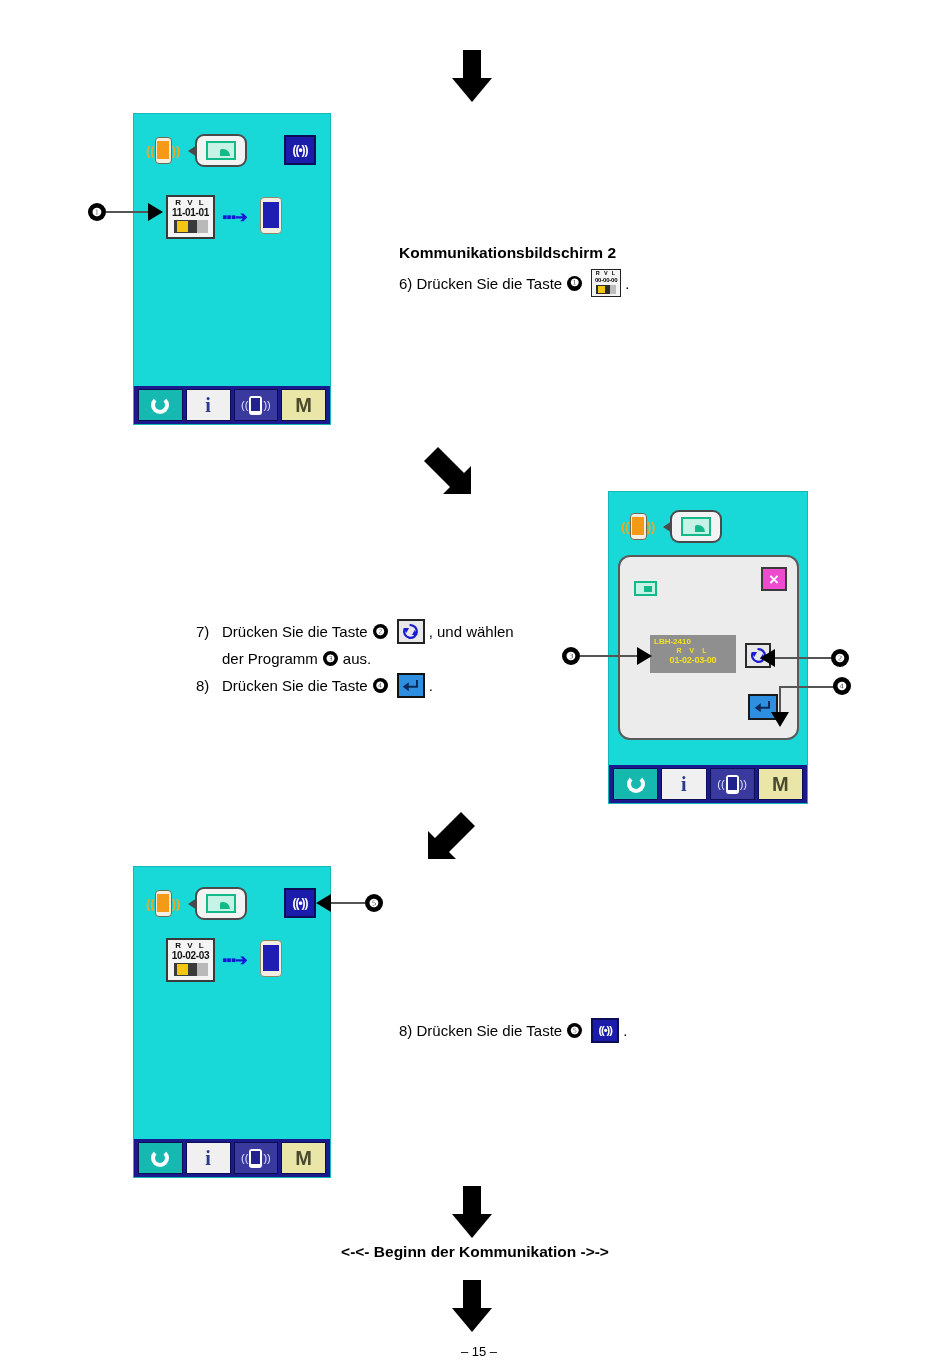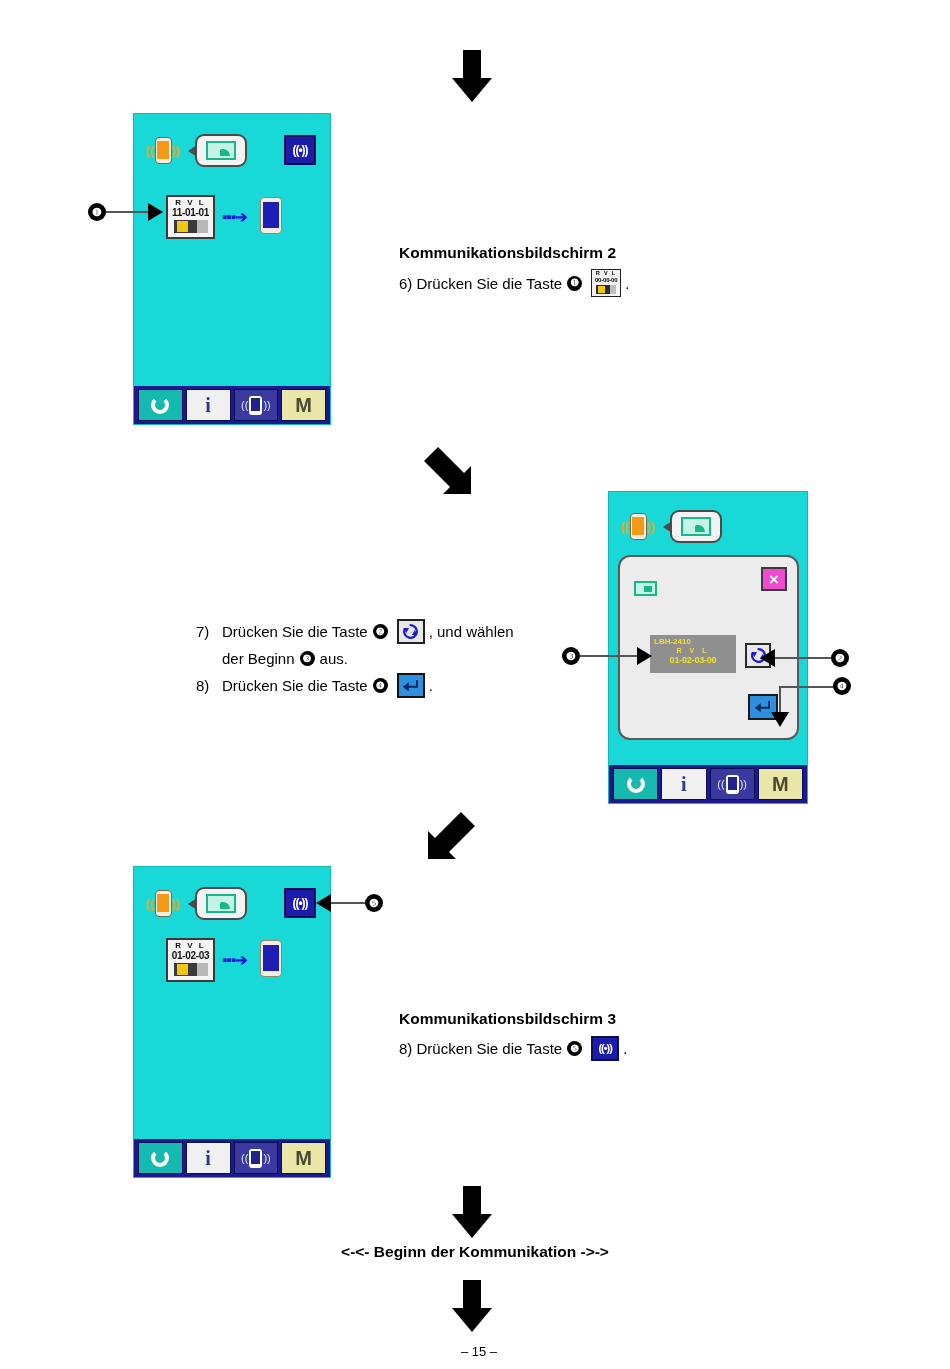--- a/index.html
+++ b/index.html
@@ -266,21 +266,21 @@
         <path d="M12 3a9 9 0 1 1-8.5 6" fill="none" stroke="#1b1bd0" stroke-width="3.2" stroke-linecap="round"></path>
         <polygon points="2,7 10,7 6,14" fill="#1b1bd0"></polygon>
         <polygon points="22,17 14,17 18,10" fill="#1b1bd0"></polygon>
       </svg>
     </span>
     <span>, und wählen</span>
   </div>
 
 
   <div class="step" style="padding-left:26px;">
-    <span>der Beginn</span>
+    <span>der Programm</span>
     <span class="ibullet">❸</span>
     <span>aus.</span>
   </div>
 
   <div class="step">
     <span style="width:26px;display:inline-block;">8)</span>
     <span>Drücken Sie die Taste</span>
     <span class="ibullet">❹</span>
     <span class="inline-btn inline-enter">
       <svg width="18" height="16" viewBox="0 0 24 20">
@@ -309,21 +309,21 @@
   <div class="balloon" style="left:61px;top:20px;width:52px;height:33px;position:absolute;">
     <div class="machine" style="width:30px;height:19px;"></div>
   </div>
 
   <div class="wifi-btn" style="position:absolute;left:150px;top:21px;width:32px;height:30px;font-size:12px;">
     <span>((•))</span>
   </div>
 
   <div class="vtile" style="position:absolute;left:32px;top:71px;width:49px;height:44px;">
     <div class="rvl">R  V  L</div>
-    <div class="num">01-02-03</div>
+    <div class="num">10-02-03</div>
     <div class="chip"></div>
   </div>
 
   <div class="dots abs" style="left:88px;top:85px;">▪▪▪➔</div>
 
   <div class="panel-blue" style="position:absolute;left:126px;top:73px;width:22px;height:37px;"></div>
 
   <div class="toolbar">
     <div class="tb tb-power">
         <span class="ring"></span>
@@ -342,21 +342,20 @@
   </div>
 </div>
 
 <div class="callout" style="left:316px;top:894px;">
   <span class="tri-left"></span>
   <span class="lead" style="width:34px;"></span>
   <span class="bullet">❺</span>
 </div>
 
 <div class="abs" style="left:399px;top:1010px;width:330px;">
-  <div class="heading">Kommunikationsbildschirm 3</div>
   <div class="step" style="margin-top:7px;">
     <span>8) Drücken Sie die Taste</span>
     <span class="ibullet">❺</span>
     <span class="inline-btn inline-wifi">
       <span>((•))</span>
     </span>
     <span>.</span>
   </div>
 </div>
 

